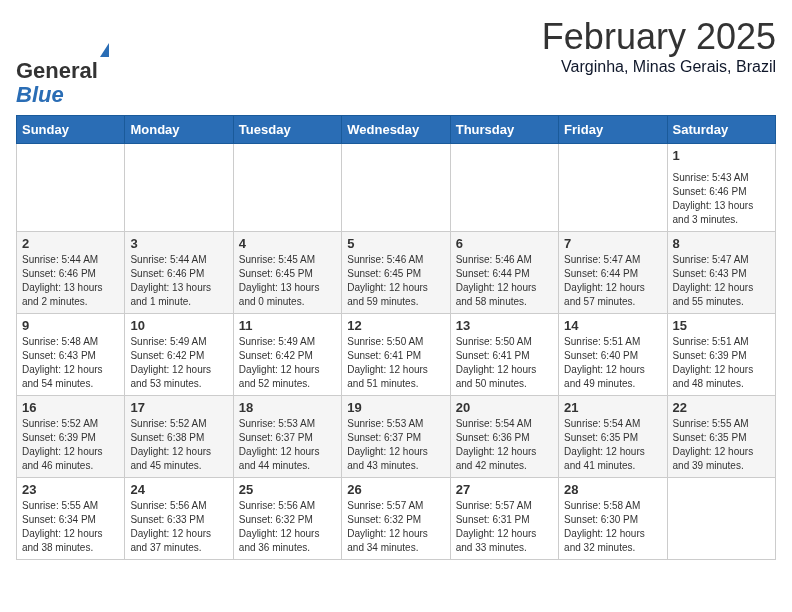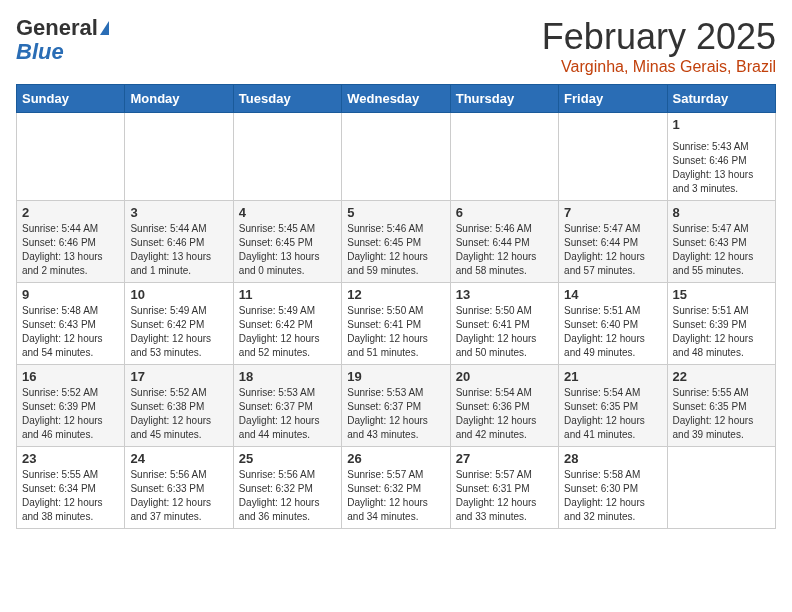--- a/index.html
+++ b/index.html
@@ -19,40 +19,40 @@
     .logo {
       display: flex;
       flex-direction: column;
       align-items: flex-start;
     }
     .logo-text {
       font-size: 22px;
       font-weight: bold;
       line-height: 1.1;
     }
-    .logo-general { color: #333; }
+    .logo-general { color: #333; margin-top: 43px; }
     .logo-blue { color: #2a6db5; font-style: italic; }
     .logo-triangle {
       display: inline-block;
       width: 0;
       height: 0;
       border-left: 9px solid transparent;
       border-bottom: 14px solid #2a6db5;
       margin-left: 2px;
       vertical-align: middle;
     }
     .title-section { text-align: right; }
     .month-title {
       font-size: 36px;
       font-weight: normal;
       color: #333;
     }
     .location-title {
       font-size: 16px;
-      color: #c2410c;
+      color: #0f172a;
     }
     .calendar {
       width: 100%;
       border-collapse: collapse;
       border: 1px solid #ccc;
     }
     .calendar th {
       background-color: #2a6db5;
       color: #fff;
       font-size: 13px;

